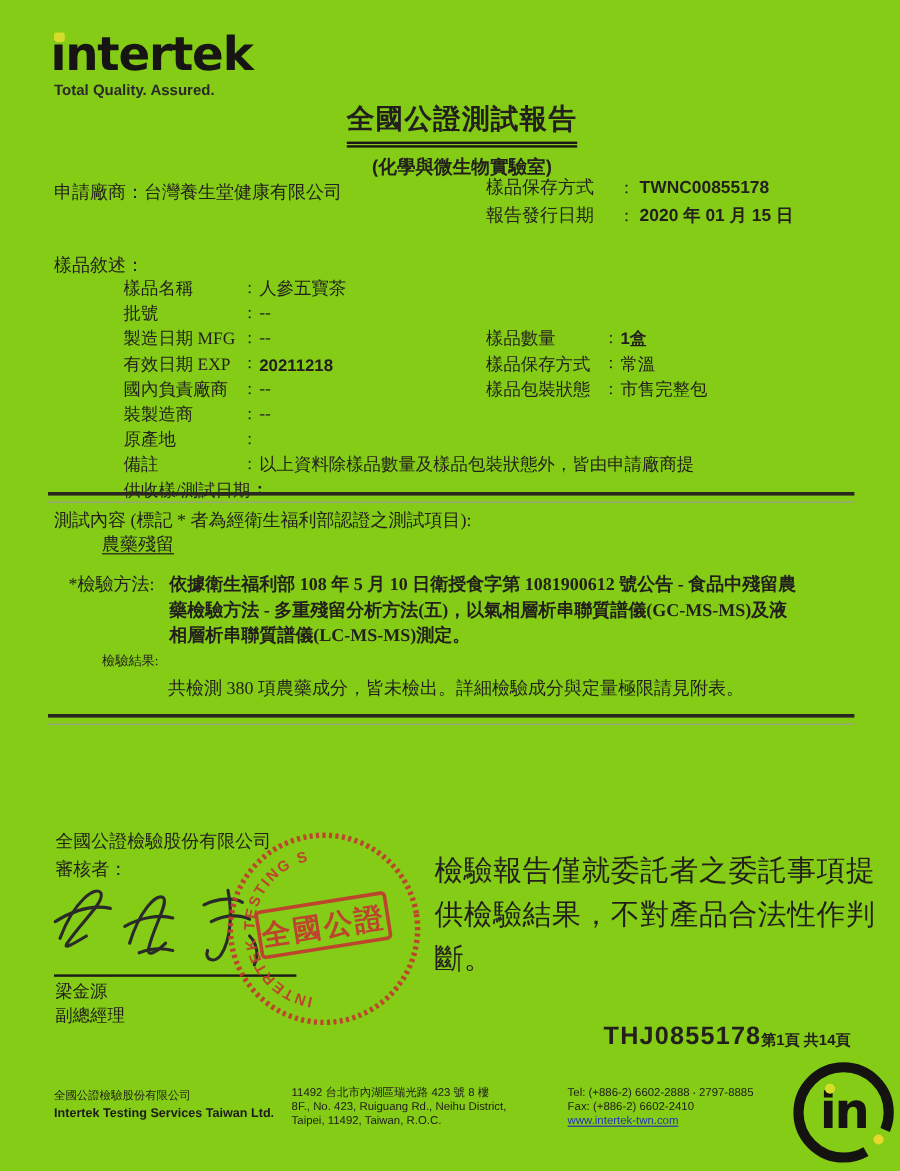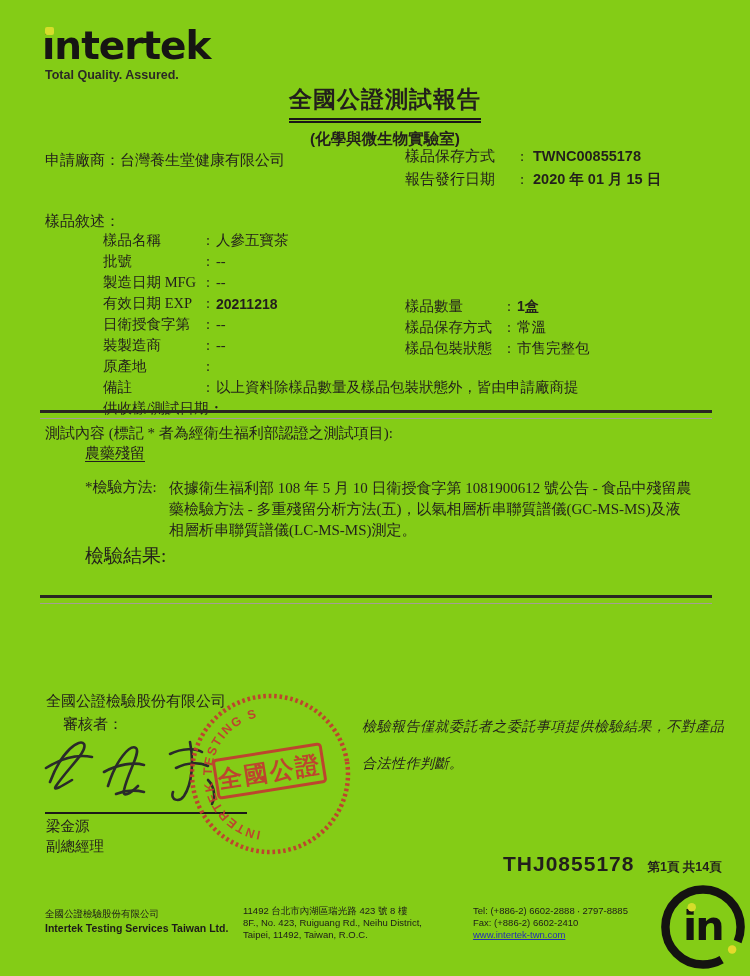--- a/index.html
+++ b/index.html
@@ -29,31 +29,31 @@
   .mrow{display:flex;align-items:baseline;height:23px;font-size:15px;white-space:nowrap;}
   .mlabel{min-width:106px;}
   .mcolon{width:22px;text-align:center;}
   .mval{font-family:"Liberation Sans",sans-serif;font-weight:bold;font-size:14.5px;}
   
   .rule{left:40px;width:672px;height:6px;border-top:3px solid #2a2622;}
   .rule::after{content:"";position:absolute;left:0;right:0;bottom:0;border-top:1px solid #a49d93;}
   
   .method-row{display:flex;font-size:15px;}
   .method-label{min-width:84px;white-space:nowrap;}
-  .method-text{width:524px;line-height:21px;}
+  .method-text{width:524px;line-height:21px;font-weight:bold;}
   
   .sigline{left:45px;top:812px;width:202px;border-top:2px solid #1c1a18;}
   
   .stamp{left:182px;top:686px;width:176px;height:176px;transform:rotate(-9deg);opacity:.93;}
   
-  .disclaimer{left:362px;top:708px;width:372px;font-size:14px;line-height:37px;letter-spacing:.5px;font-style:italic;}
+  .disclaimer{left:362px;top:708px;width:372px;font-size:24px;line-height:37px;letter-spacing:.5px;}
   
   .docnum-wrap{left:503px;top:852px;display:flex;align-items:flex-end;}
   .docnum{font-family:"Liberation Sans",sans-serif;font-weight:bold;font-size:21px;letter-spacing:1px;}
-  .pageinfo{font-size:12.5px;margin-left:13px;margin-top:6px;font-family:"Liberation Sans",sans-serif;font-weight:bold;}
+  .pageinfo{font-size:12.5px;margin-top:6px;font-family:"Liberation Sans",sans-serif;font-weight:bold;}
   
   .foot{font-family:"Liberation Sans",sans-serif;font-size:9.5px;color:#1d1b19;line-height:12px;}
   .foot-en{font-weight:bold;font-size:10.5px;margin-top:2px;}
   .weblink{color:#2430b4;text-decoration:underline;font-weight:normal;}
   .underline{text-decoration:underline;text-underline-offset:3px;}
 </style>
 </head>
 <body>
 
 <div class="page">
@@ -103,21 +103,21 @@
       <span class="flabel">製造日期 MFG</span>
       <span class="fcolon">:</span>
       <span>--</span>
     </div>
     <div class="frow">
       <span class="flabel">有效日期 EXP</span>
       <span class="fcolon">:</span>
       <span class="numval">20211218</span>
     </div>
     <div class="frow">
-      <span class="flabel">日衛授食字第</span>
+      <span class="flabel">國內負責廠商</span>
       <span class="fcolon">:</span>
       <span>--</span>
     </div>
     <div class="frow">
       <span class="flabel">裝製造商</span>
       <span class="fcolon">:</span>
       <span>--</span>
     </div>
     <div class="frow">
       <span class="flabel">原產地</span>
@@ -128,21 +128,21 @@
       <span class="flabel">備註</span>
       <span class="fcolon">:</span>
       <span>以上資料除樣品數量及樣品包裝狀態外，皆由申請廠商提</span>
     </div>
     <div class="frow">
       <span class="flabel">供收樣/測試日期</span>
       <span class="fcolon bold">:</span>
     </div>
   </div>
 
-  <div class="abs" style="left:405px;top:272px;margin-top:24px;">
+  <div class="abs" style="left:405px;top:272px;">
     <div class="frow frow2">
       <span class="flabel">樣品數量</span>
       <span class="fcolon">:</span>
       <span class="numval">1盒</span>
     </div>
     <div class="frow frow2">
       <span class="flabel">樣品保存方式</span>
       <span class="fcolon">:</span>
       <span>常溫</span>
     </div>
@@ -151,31 +151,32 @@
       <span class="fcolon">:</span>
       <span>市售完整包</span>
     </div>
   </div>
 
   <div class="abs rule" style="top:410px;"></div>
 
   <div class="abs" style="left:45px;top:424px;font-size:15px;">測試內容 (標記 * 者為經衛生福利部認證之測試項目):</div>
   <div class="abs underline" style="left:85px;top:444px;font-size:15px;">農藥殘留</div>
 
-  <div class="abs method-row" style="left:57px;top:478px;margin-left:28px;">
+  <div class="abs method-row" style="left:57px;top:478px;">
     <span class="method-label">*檢驗方法:</span>
     <span class="method-text">依據衛生福利部 108 年 5 月 10 日衛授食字第 1081900612 號公告 - 食品中殘留農藥檢驗方法 - 多重殘留分析方法(五)，以氣相層析串聯質譜儀(GC-MS-MS)及液相層析串聯質譜儀(LC-MS-MS)測定。</span>
   </div>
 
-  <div class="abs" style="left:85px;top:543px;font-size:19px;">檢驗結果:</div>
+  <div class="abs" style="left:85px;top:543px;font-size:11px;">檢驗結果:</div>
+  <div class="abs" style="left:140px;top:564px;font-size:15px;">共檢測 380 項農藥成分，皆未檢出。詳細檢驗成分與定量極限請見附表。</div>
 
   <div class="abs rule" style="top:595px;"></div>
 
   <div class="abs" style="left:46px;top:692px;font-size:15px;">全國公證檢驗股份有限公司</div>
-  <div class="abs" style="left:46px;top:715px;font-size:15px;margin-left:17px;">審核者：</div>
+  <div class="abs" style="left:46px;top:715px;font-size:15px;">審核者：</div>
 
   <svg class="abs" style="left:42px;top:724px;" width="215" height="92" viewBox="0 0 215 92">
     <g fill="none" stroke="#2a2a2a" stroke-width="2.6" stroke-linecap="round">
       <path d="M8,58 C20,26 38,14 42,20 C46,27 26,44 14,62 C10,68 20,62 30,56"></path>
       <path d="M4,44 C20,34 36,30 50,33"></path>
       <path d="M66,62 C74,36 88,20 94,24 C99,28 86,48 82,66 C80,74 88,70 96,62"></path>
       <path d="M62,48 C76,40 92,38 102,41"></path>
       <path d="M74,70 C84,66 94,66 102,68"></path>
       <path d="M128,30 C140,24 154,24 160,28"></path>
       <path d="M134,44 C146,38 158,38 166,42"></path>

